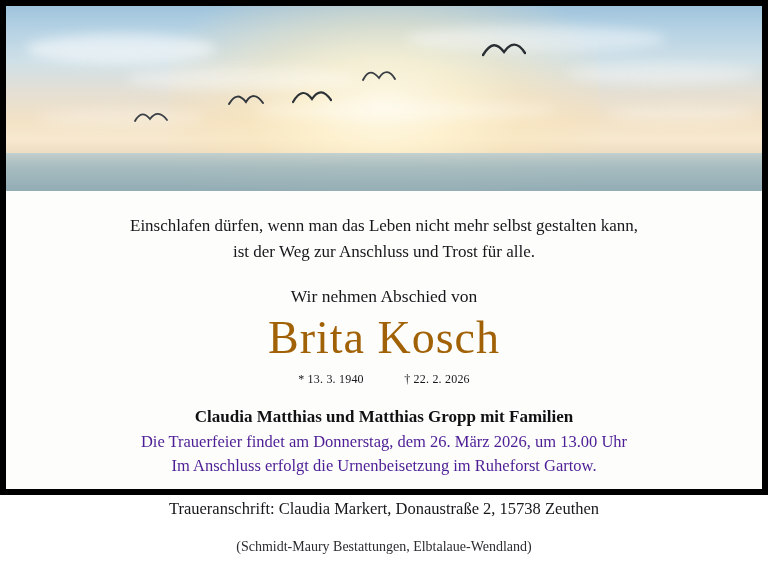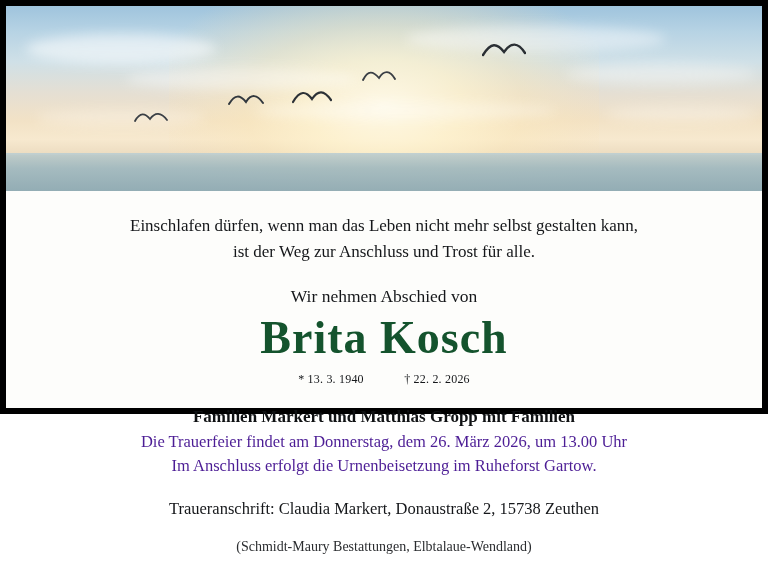--- a/index.html
+++ b/index.html
@@ -11,21 +11,21 @@
     width: 768px;
     height: 587px;
     font-family: "Liberation Serif", serif;
     color: #111111;
     overflow: hidden;
   }
 
   .notice {
     position: relative;
     width: 768px;
-    height: 414px;
+    height: 495px;
     box-sizing: border-box;
     background: #fdfdfb;
     border: 6px solid #000000;
     display: flex;
     flex-direction: column;
   }
 
   
   .image-band {
     position: relative;
@@ -118,22 +118,22 @@
     font-size: 17.5px;
     margin-top: 22px;
     color: #15171a;
     text-align: center;
   }
   .deceased-name {
     font-size: 46px;
     letter-spacing: 1px;
     margin-top: 6px;
     line-height: 1.1;
-    color: #14532d;
-    font-weight: 700;
+    color: #a16207;
+    font-weight: 400;
   }
   .dates {
     font-size: 12px;
     margin-top: 8px;
     color: #15171a;
     letter-spacing: .2px;
   }
   .dates .sep { display: inline-block; width: 34px; }
   .survivors {
     font-size: 17px;
@@ -217,21 +217,21 @@
     <div class="deceased-name">Brita Kosch</div>
 
     <div class="dates">
       <span>*</span>
       <span>13. 3. 1940</span>
       <span class="sep"></span>
       <span>†</span>
       <span>22. 2. 2026</span>
     </div>
 
-    <div class="survivors">Familien Markert und Matthias Gropp mit Familien</div>
+    <div class="survivors">Claudia Matthias und Matthias Gropp mit Familien</div>
 
     <div class="ceremony">
       <span class="line">Die Trauerfeier findet am Donnerstag, dem 26. März 2026, um 13.00 Uhr</span>
       <span class="line">Im Anschluss erfolgt die Urnenbeisetzung im Ruheforst Gartow.</span>
     </div>
 
     <div class="address">Traueranschrift: Claudia Markert, Donaustraße 2, 15738 Zeuthen</div>
 
     <div class="footer">(Schmidt-Maury Bestattungen, Elbtalaue-Wendland)</div>
 

